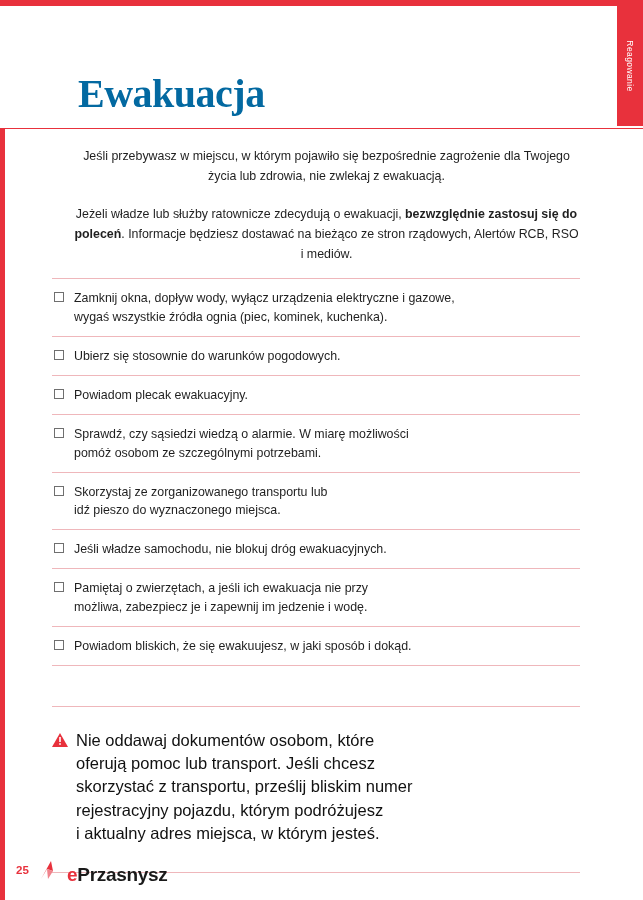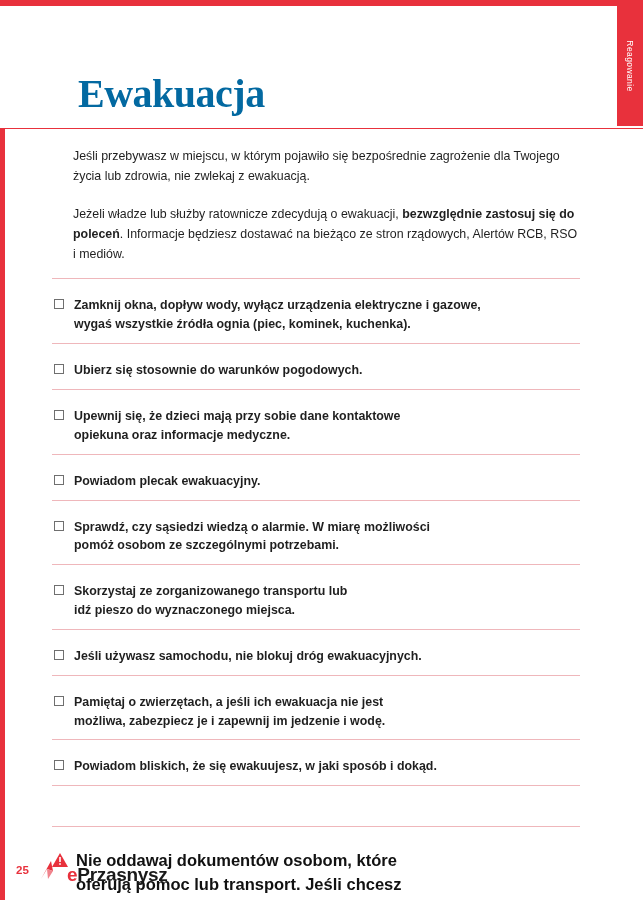--- a/index.html
+++ b/index.html
@@ -85,39 +85,39 @@
     top: 146px;
     width: 528px;
   }
 
   .intro-para {
     margin: 0 0 0 0;
     padding: 0 0 0 21px;
     font-size: 12.4px;
     line-height: 1.62;
     color: #1f1f1f;
+    text-align: center;
   }
   .intro-para.second {
     margin-top: 18px;
   }
   .intro-para b {
     font-weight: bold;
   }
 
   .checklist {
     margin-top: 14px;
     list-style: none;
     padding: 0;
   }
   .check-row {
     display: flex;
     align-items: flex-start;
-    padding: 17px 0 9px 0;
+    padding: 10px 0 9px 0;
     border-top: 1px solid #efb7bb;
-    font-weight: bold;
   }
   .check-row:first-child {
     border-top: 1px solid #efb7bb;
   }
   .check-row:last-child {
     border-bottom: 1px solid #efb7bb;
   }
   .checkbox {
     width: 10px;
     height: 10px;
@@ -146,21 +146,21 @@
   }
   .warn-icon {
     flex: 0 0 auto;
     width: 16px;
     margin-top: 4px;
     margin-left: 0px;
     margin-right: 8px;
   }
   .warn-text {
     font-size: 16.5px;
-    font-weight: bold;
+    font-weight: normal;
     line-height: 1.42;
     color: #111111;
     white-space: pre-line;
   }
 
   
   .footer {
     position: absolute;
     left: 0;
     bottom: 0;
@@ -225,51 +225,46 @@
       <span class="checkbox"></span>
       <span class="check-text">Zamknij okna, dopływ wody, wyłącz urządzenia elektryczne i gazowe,
 wygaś wszystkie źródła ognia (piec, kominek, kuchenka).</span>
     </div>
 
     <div class="check-row">
       <span class="checkbox"></span>
       <span class="check-text">Ubierz się stosownie do warunków pogodowych.</span>
     </div>
 
-    <div class="check-row">
-      <span class="checkbox"></span>
-      <span class="check-text">Upewnij się, że dzieci mają przy sobie dane kontaktowe
-opiekuna oraz informacje medyczne.</span>
-    </div>
 
     <div class="check-row">
       <span class="checkbox"></span>
       <span class="check-text">Powiadom plecak ewakuacyjny.</span>
     </div>
 
     <div class="check-row">
       <span class="checkbox"></span>
       <span class="check-text">Sprawdź, czy sąsiedzi wiedzą o alarmie. W miarę możliwości
 pomóż osobom ze szczególnymi potrzebami.</span>
     </div>
 
     <div class="check-row">
       <span class="checkbox"></span>
       <span class="check-text">Skorzystaj ze zorganizowanego transportu lub
 idź pieszo do wyznaczonego miejsca.</span>
     </div>
 
     <div class="check-row">
       <span class="checkbox"></span>
-      <span class="check-text">Jeśli używasz samochodu, nie blokuj dróg ewakuacyjnych.</span>
-    </div>
-
-    <div class="check-row">
-      <span class="checkbox"></span>
-      <span class="check-text">Pamiętaj o zwierzętach, a jeśli ich ewakuacja nie jest
+      <span class="check-text">Jeśli władze samochodu, nie blokuj dróg ewakuacyjnych.</span>
+    </div>
+
+    <div class="check-row">
+      <span class="checkbox"></span>
+      <span class="check-text">Pamiętaj o zwierzętach, a jeśli ich ewakuacja nie przy
 możliwa, zabezpiecz je i zapewnij im jedzenie i wodę.</span>
     </div>
 
     <div class="check-row">
       <span class="checkbox"></span>
       <span class="check-text">Powiadom bliskich, że się ewakuujesz, w jaki sposób i dokąd.</span>
     </div>
 
   </div>
 

